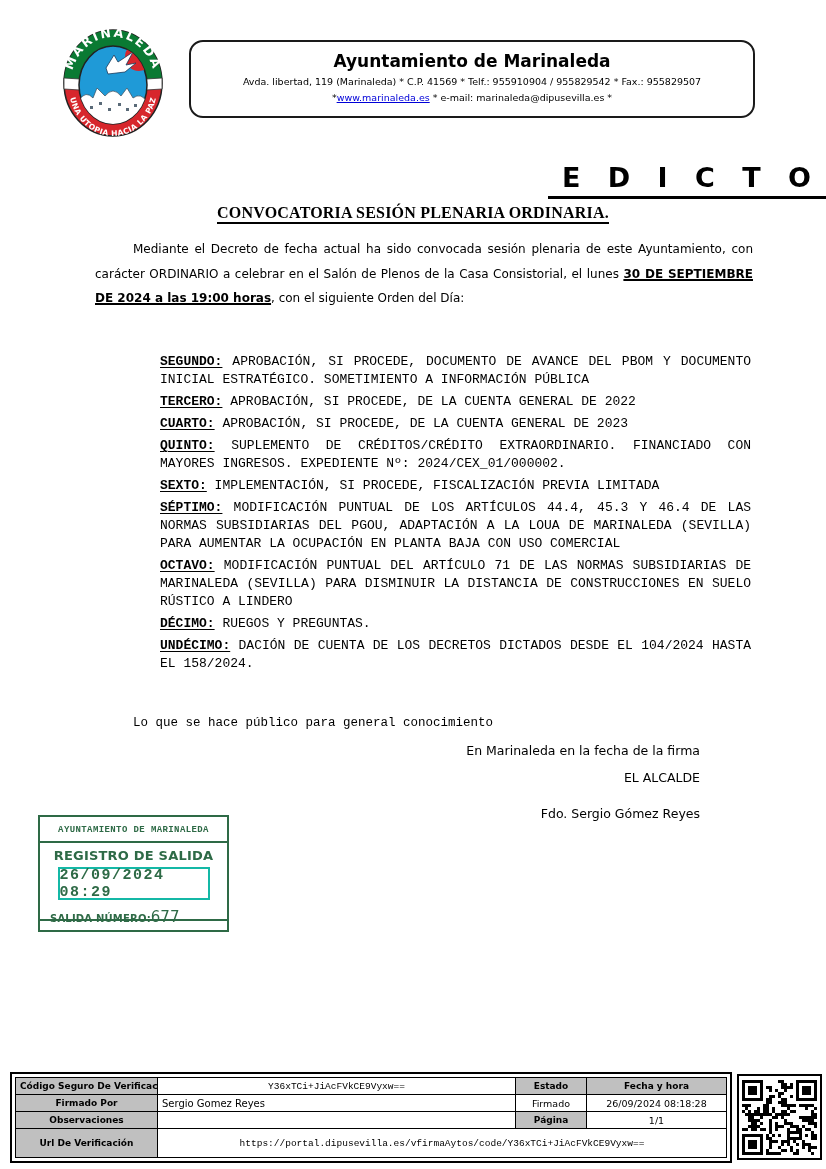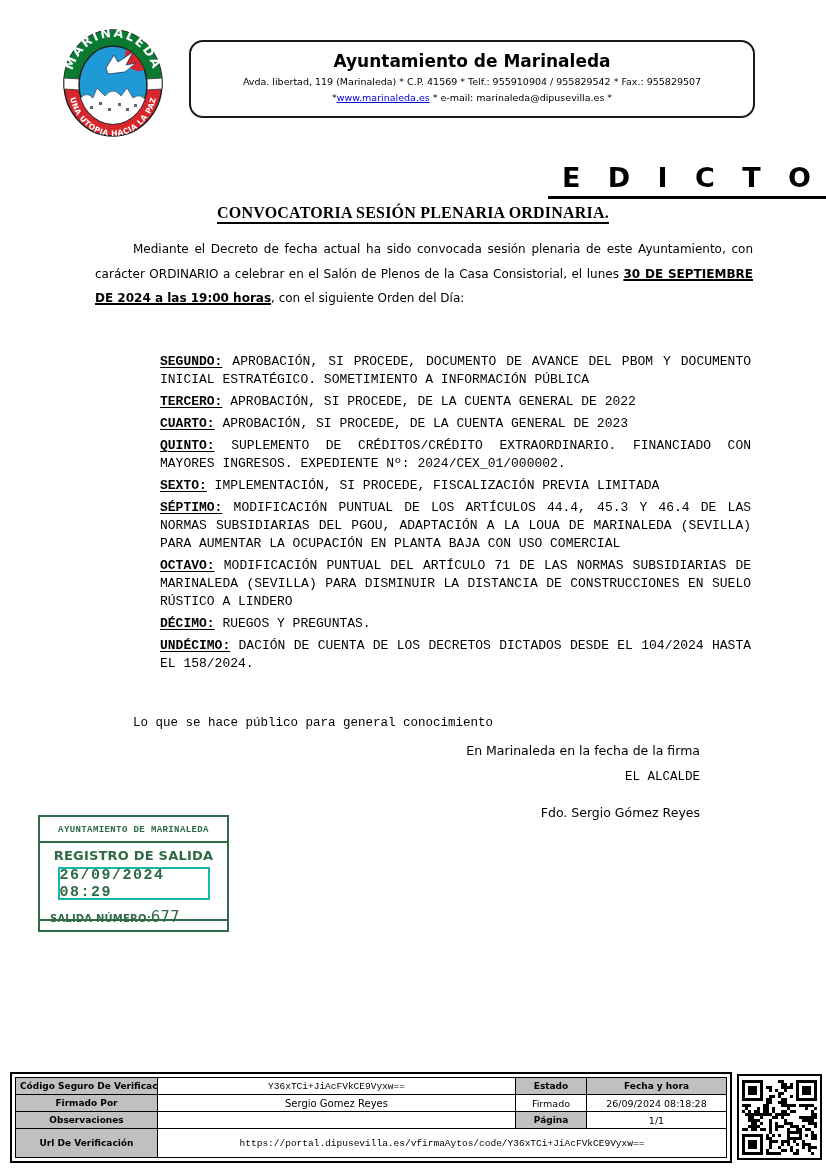--- a/index.html
+++ b/index.html
@@ -32,21 +32,21 @@
   .agenda{position:absolute;left:160px;top:353px;width:591px;
       font-family:"Liberation Mono","DejaVu Sans Mono",monospace;
       font-size:13px;line-height:18px;}
   .agenda-item{margin:0 0 4px 0;text-align:justify;}
   .agenda-label{font-weight:bold;text-decoration:underline;text-underline-offset:2px;}
 
   
   .closing-left{position:absolute;left:133px;top:716px;font-size:12.5px;font-family:Liberation Mono, monospace;}
   .closing-center{position:absolute;left:60px;top:743px;width:640px;
       text-align:right;font-size:12.5px;}
-  .closing-center .role{margin-top:12px;font-family:Liberation Mono, monospace;}
+  .closing-center .role{margin-top:12px;}
   .closing-center .sig{margin-top:21px;}
 
   
   .stamp{position:absolute;left:38px;top:815px;width:191px;height:117px;
       border:2px solid #2e6a46;box-sizing:border-box;color:#2e6a46;background:#fff;}
   .stamp-entity{font-family:"Liberation Mono","DejaVu Sans Mono",monospace;
       font-weight:bold;font-size:9px;text-align:center;padding:8px 0 6px 0;
       border-bottom:2px solid #2e6a46;letter-spacing:.4px;}
   .stamp-type{font-size:13px;font-weight:bold;text-align:center;margin-top:5px;letter-spacing:.2px;}
   .stamp-datebox{width:152px;height:33px;margin:4px auto 0 auto;border:2px solid #14b8a6;
@@ -60,21 +60,21 @@
 
   
   .vtable-wrap{position:absolute;left:10px;top:1072px;width:722px;height:91px;
       border:2px solid #000;box-sizing:border-box;padding:3px;background:#fff;}
   table.vt{width:100%;height:100%;border-collapse:collapse;table-layout:fixed;}
   .vt td{border:1px solid #000;padding:0 4px;font-size:9.5px;overflow:hidden;
       white-space:nowrap;vertical-align:middle;}
   .vt .lbl{background:#c0c0c0;font-weight:bold;text-align:center;font-size:9px;}
   .vt .mono{font-family:"Liberation Mono","DejaVu Sans Mono",monospace;text-align:center;}
   .vt .center{text-align:center;}
-  .vt .name{text-align:center;font-size:10px;}
+  .vt .name{text-align:left;font-size:10px;}
   .qr-wrap{position:absolute;left:737px;top:1074px;width:85px;height:86px;
       border:2px solid #000;box-sizing:border-box;padding:3px;background:#fff;}
   .qr-wrap svg{width:100%;height:100%;display:block;}
 </style>
 </head>
 <body>
 
 <div class="page">
 
   <svg class="logo" viewBox="0 0 102 110">

